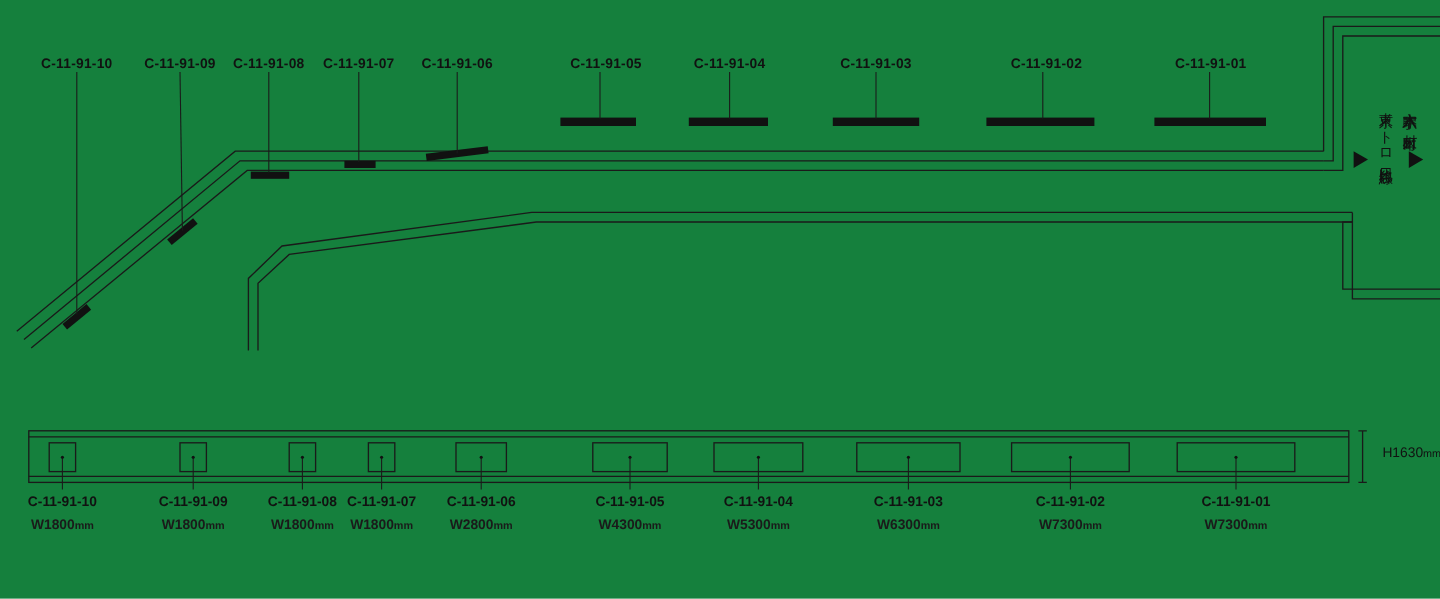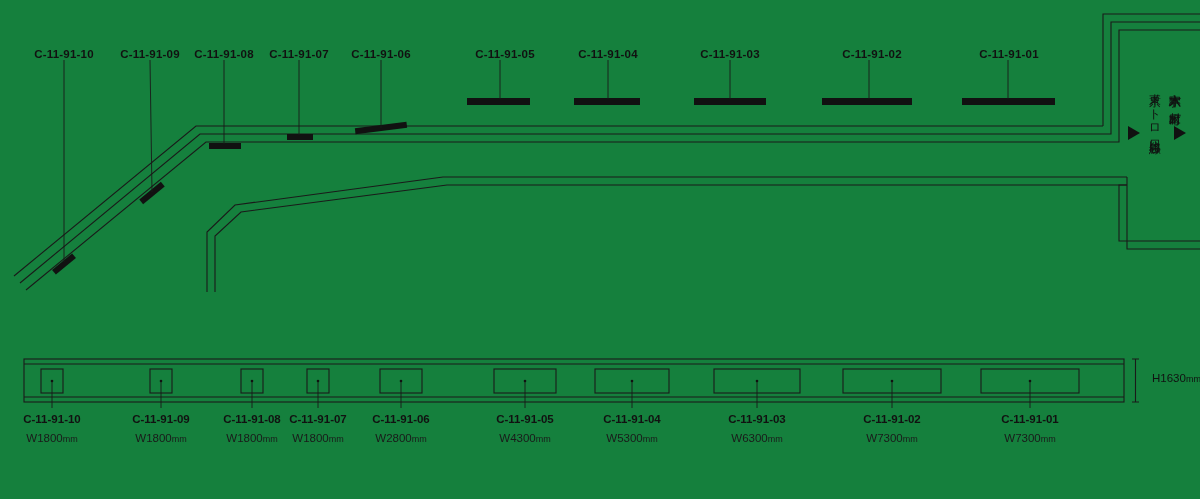--- a/index.html
+++ b/index.html
@@ -51,21 +51,21 @@
     color: #111111;
   }
   .elev-col {
     position: absolute;
     top: 410px;
     transform: translateX(-50%);
     text-align: center;
     line-height: 19px;
   }
   .elev-col .w {
-    font-weight: normal;
+    font-weight: bold;
     font-size: 11.5px;
   }
   .vertical-jp {
     position: absolute;
     right: 10px;
     top: 84px;
     writing-mode: vertical-rl;
     text-orientation: upright;
     font-size: 12px;
     letter-spacing: 1px;

